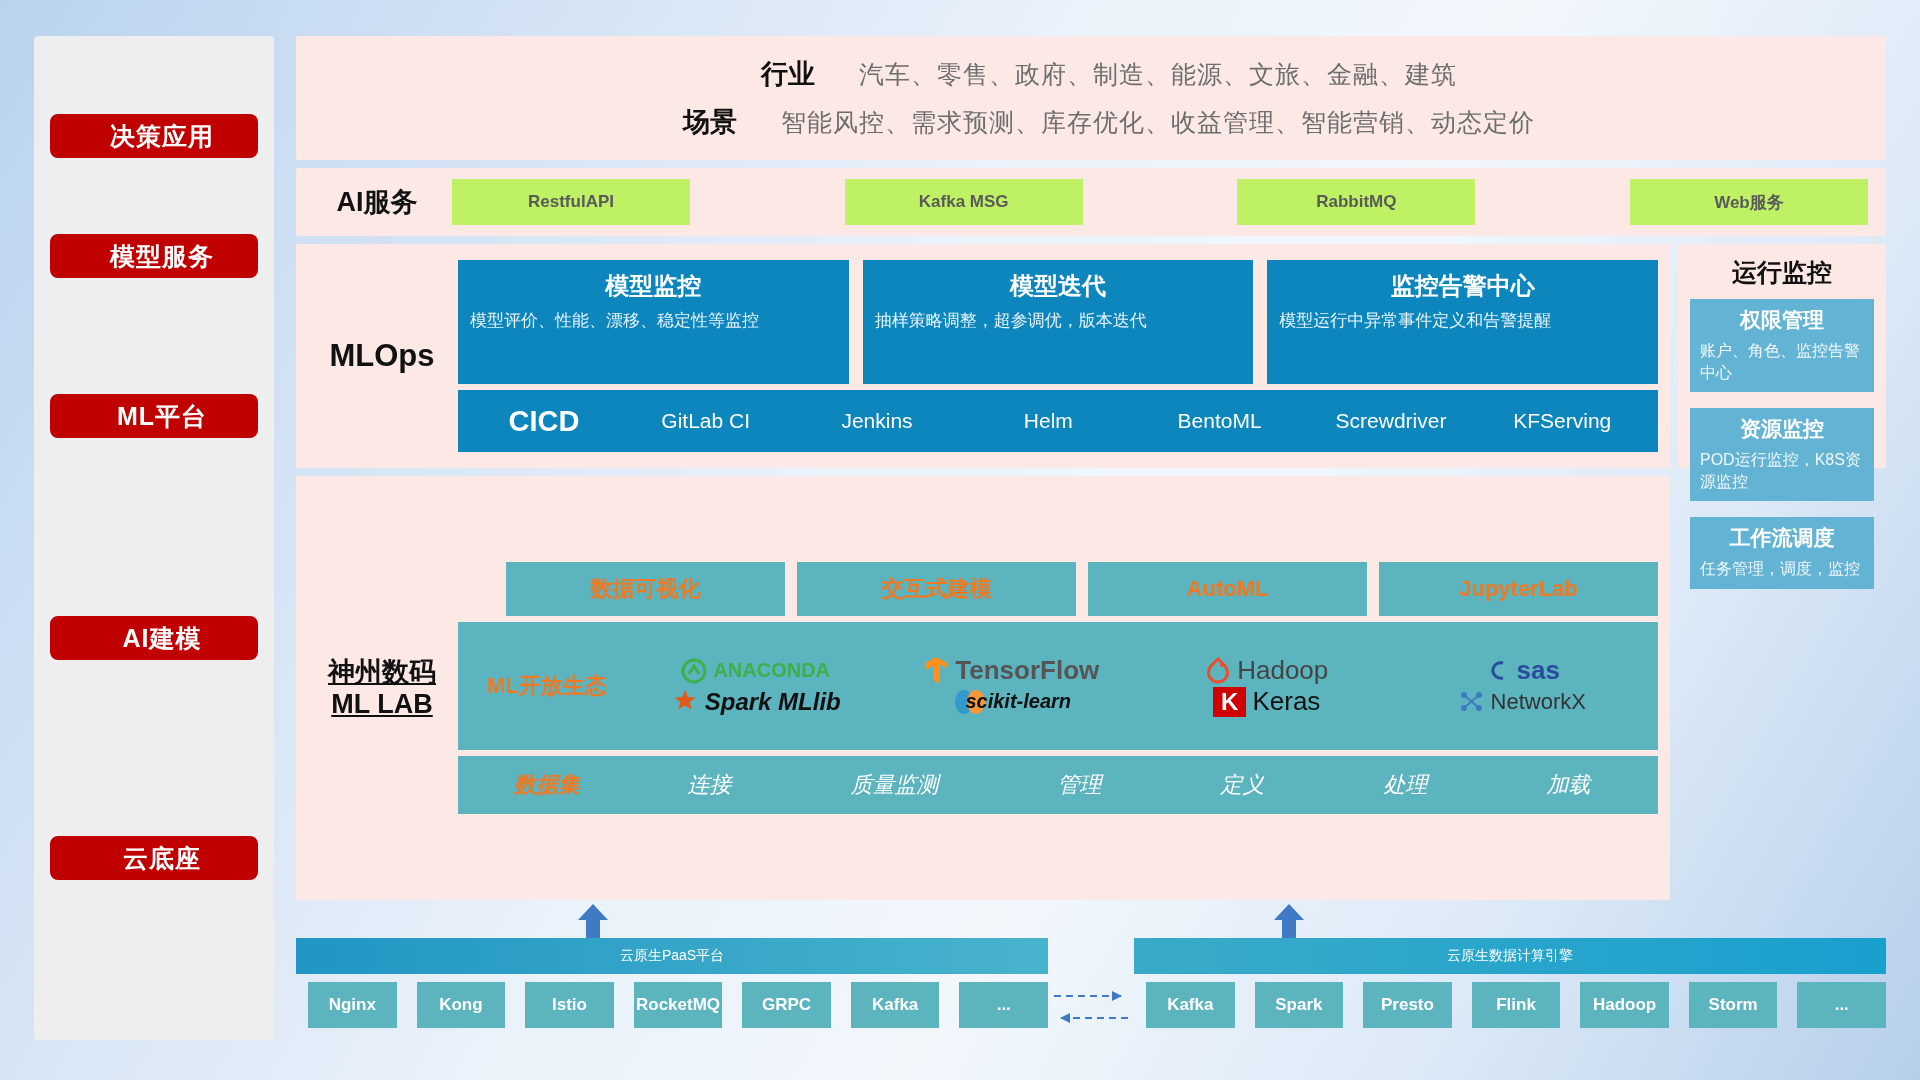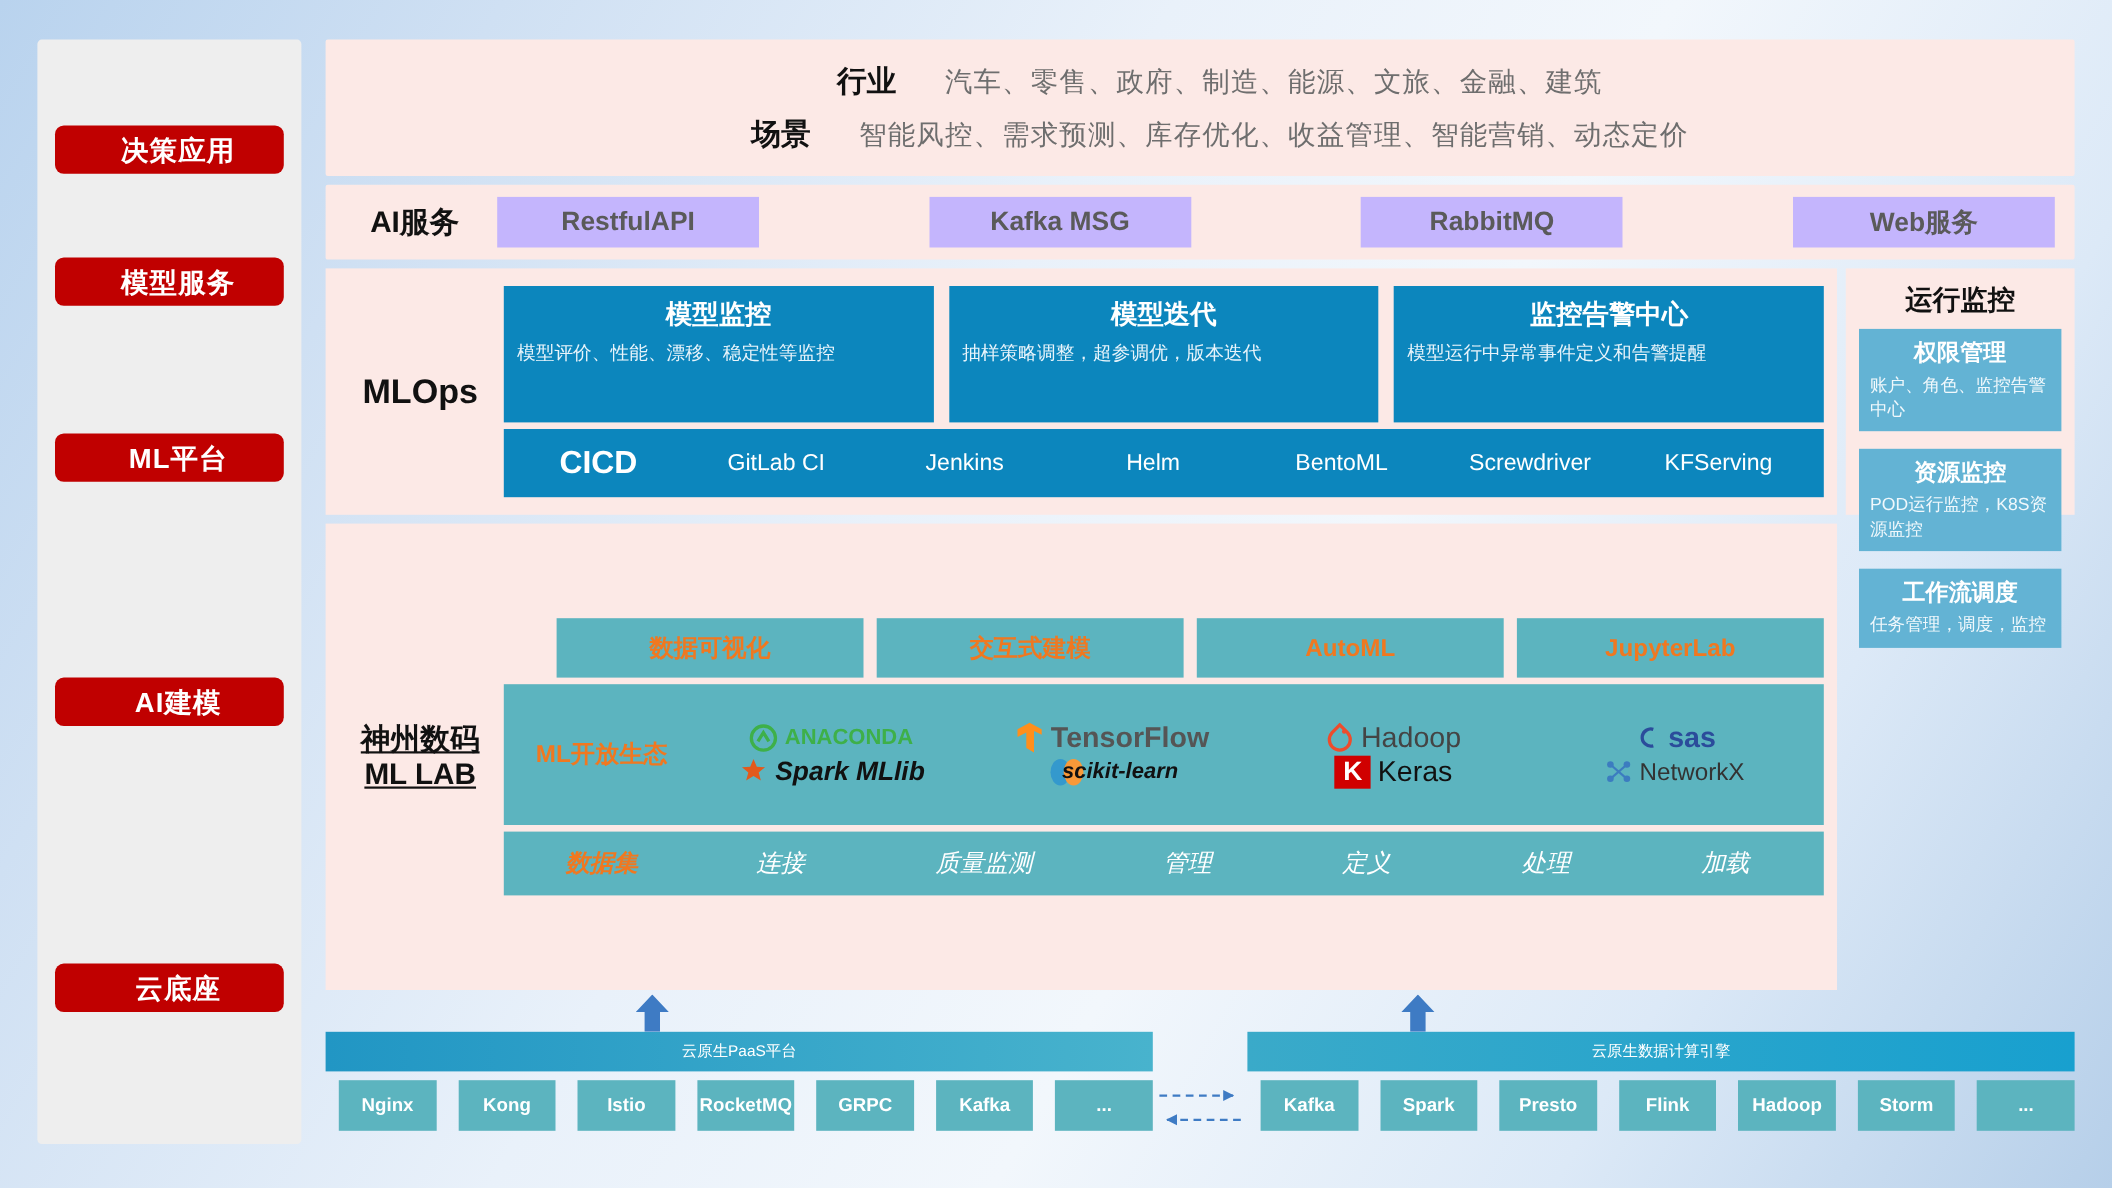--- a/index.html
+++ b/index.html
@@ -41,21 +41,21 @@
     display: flex;
     align-items: center;
     justify-content: center;
     letter-spacing: 1px;
     padding-left: 16px;
   }
   .rail-1 { top: 78px; }
   .rail-2 { top: 198px; }
   .rail-3 { top: 358px; }
   .rail-4 { top: 580px; }
-  .rail-5 { top: 800px; margin-top: 40px; }
+  .rail-5 { top: 800px; }
 
   
   .main-col {
     flex: 1;
     display: flex;
     flex-direction: column;
     gap: 8px;
     min-width: 0;
   }
 
@@ -107,23 +107,23 @@
   .ai-chips {
     flex: 1;
     display: flex;
     gap: 0;
     justify-content: space-between;
     padding-left: 4px;
   }
   .ai-chip {
     width: 238px;
     height: 46px;
-    background: #c4b5fd;
+    background: #bef264;
     color: #5a5a5a;
-    font-size: 24px;
+    font-size: 17px;
     font-weight: bold;
     display: flex;
     align-items: center;
     justify-content: center;
   }
 
   
   .row-mlops {
     display: flex;
     gap: 8px;

